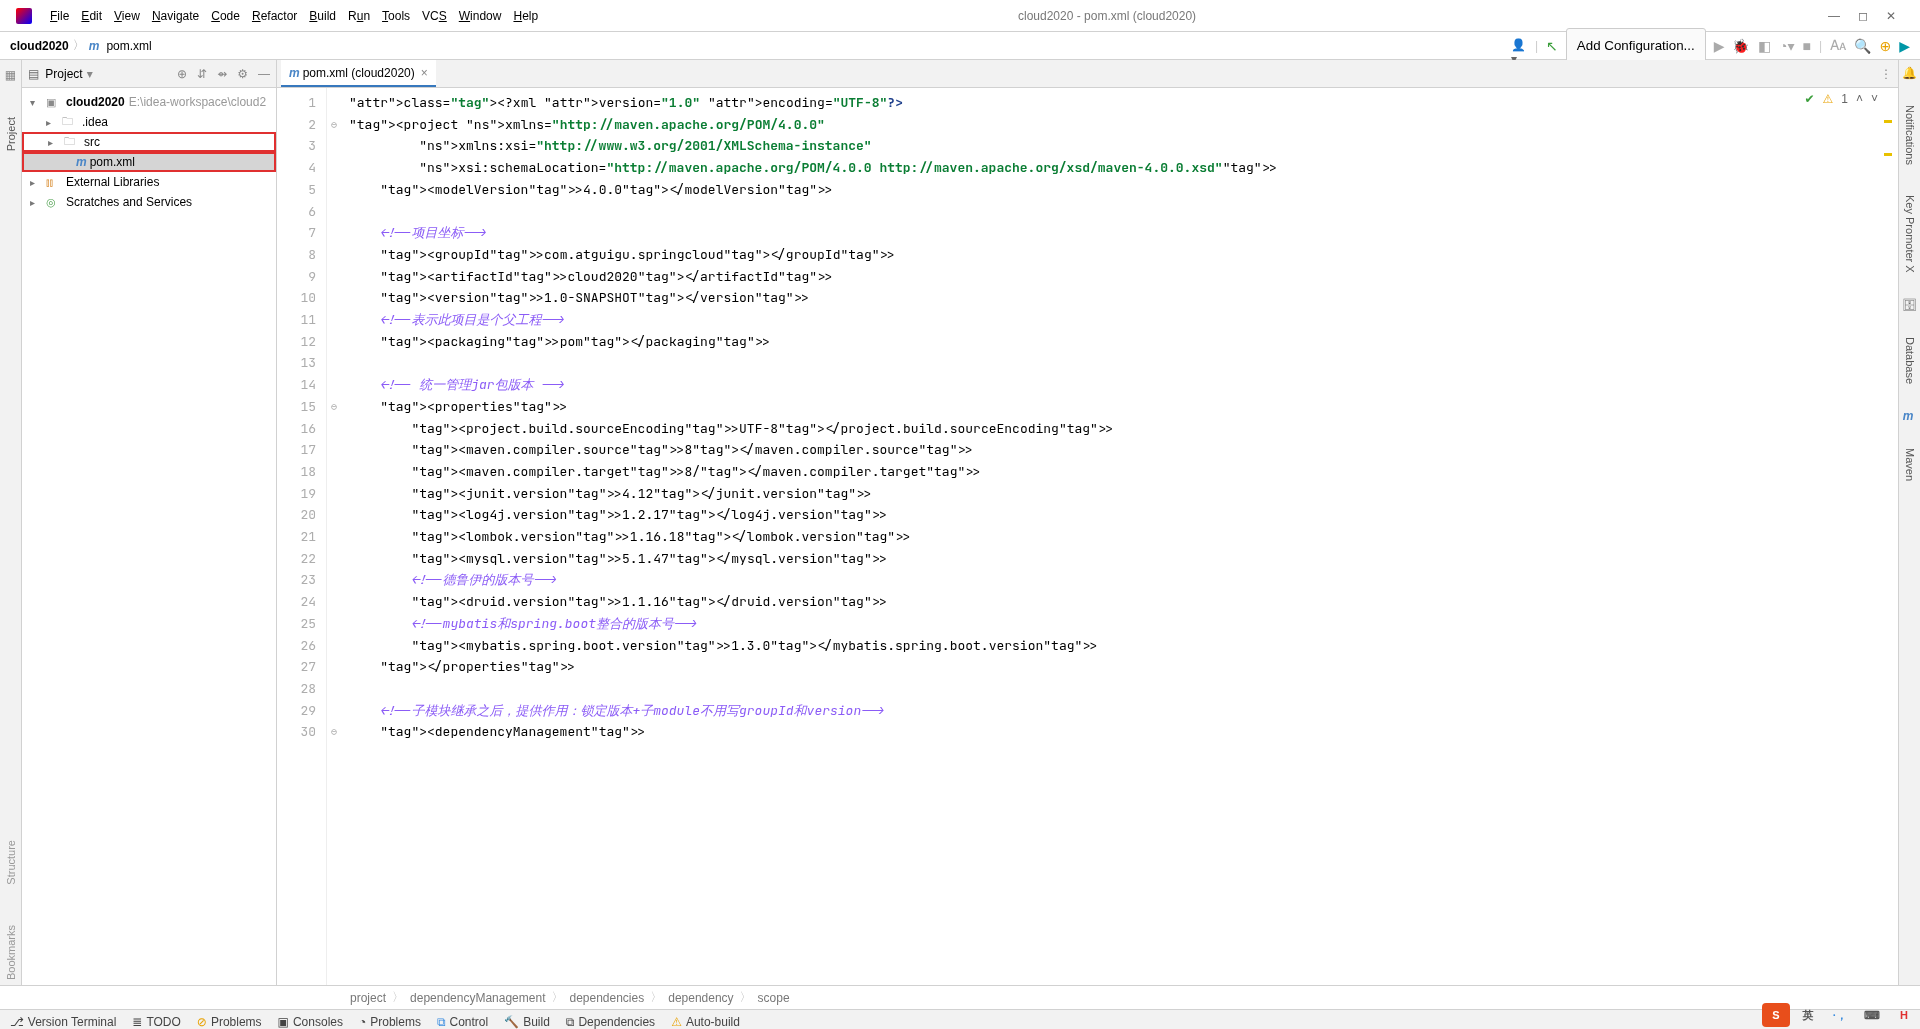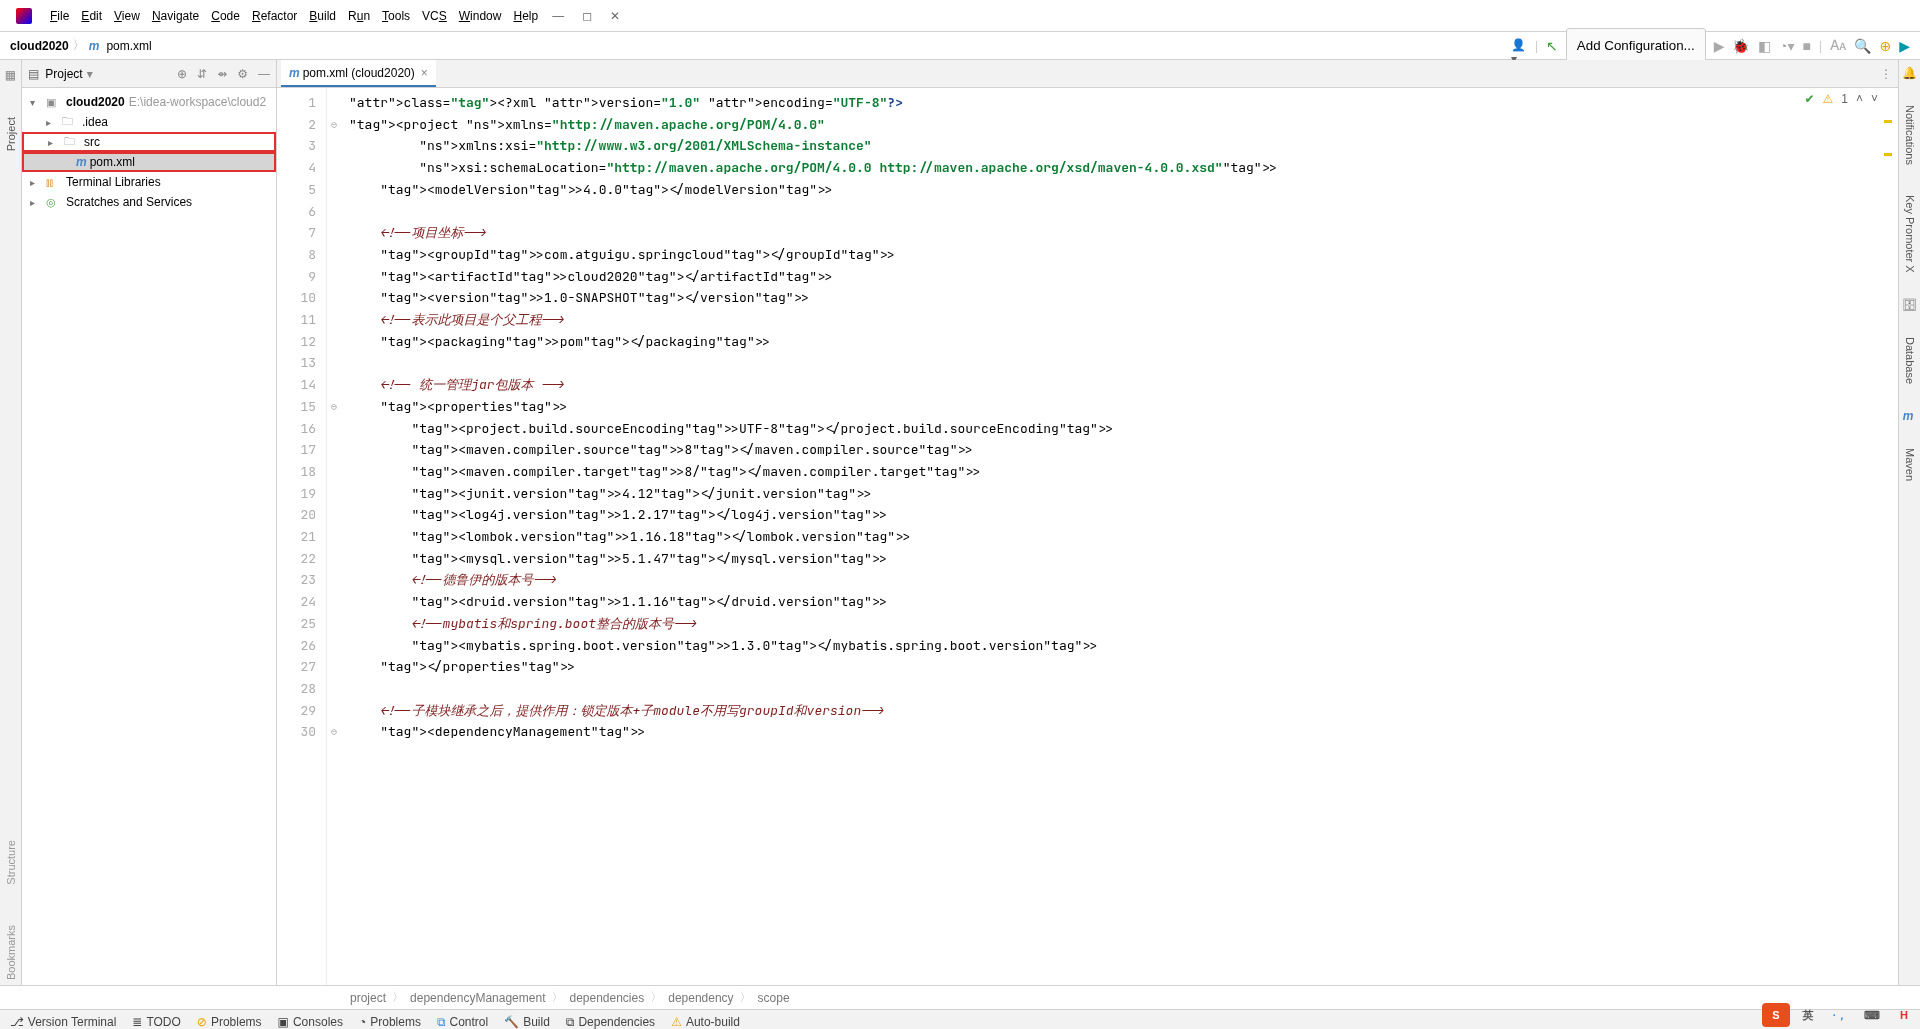--- a/index.html
+++ b/index.html
@@ -53,21 +53,21 @@
     .editor-tab { display: flex; align-items: center; padding: 0 8px; height: 100%; border-bottom: 2px solid #3778bd; background: #fff; }
     .tab-close { margin-left: 6px; color: #888; }
     .tab-menu{margin-left:auto; margin-right:6px; color:#888;}
     
     .code-area { flex: 1; display: flex; font-family: "JetBrains Mono","Consolas",monospace; font-size: 13px; overflow: hidden; }
     .gutter { width: 50px; text-align: right; color: #adadad; padding: 4px 10px 0 0; background:#fff; line-height:21.7px; border-right:1px solid #eee;}
     .fold-gutter{width:14px; padding-top:4px;line-height:21.7px;color:#adadad; font-size:10px; text-align:center;}
     .code { flex: 1; padding: 4px 0 0 8px; white-space: pre; line-height:21.7px;}
     .code .tag { color: #1e3f8b; font-weight:bold;}
     .code .str { color: #0a7d33; font-weight:bold;}
-    .code .comment { color: #7f1d1d; font-style: italic; }
+    .code .comment { color: #8b5cf6; font-style: italic; }
     
     .right-gutter { width: 22px; background: #f2f2f2; border-left: 1px solid #d1d1d1; display:flex; flex-direction:column; align-items:center; padding-top:6px; gap:20px;}
     .right-gutter .vtab{writing-mode: vertical-rl; transform:none;}
     .bell-icon{color:#6a6a6a;}
     .db-icon{color:#6a6a6a;}
     
     .editor-topright{position:absolute; top:32px; right:20px; display:flex; gap:8px; align-items:center; color:#666;}
     .check-green{color:#3b9e3b;}
     .warn-yellow{color:#e8a100;}
     .right-hints{position:absolute; right:4px; top:60px; width:10px; }
@@ -92,20 +92,21 @@
   <span class="menu-item"><u>V</u>iew</span>
   <span class="menu-item"><u>N</u>avigate</span>
   <span class="menu-item"><u>C</u>ode</span>
   <span class="menu-item"><u>R</u>efactor</span>
   <span class="menu-item"><u>B</u>uild</span>
   <span class="menu-item">R<u>u</u>n</span>
   <span class="menu-item"><u>T</u>ools</span>
   <span class="menu-item">VC<u>S</u></span>
   <span class="menu-item"><u>W</u>indow</span>
   <span class="menu-item"><u>H</u>elp</span>
+  <div class="title-center">cloud2020 - pom.xml (cloud2020)</div>
   <div class="window-controls">
     <span>—</span>
     <span>◻</span>
     <span>✕</span>
   </div>
 </div>
 
 <div class="toolbar-row">
   <div class="breadcrumb">
     <b>cloud2020</b>
@@ -172,21 +173,21 @@
         <span>src</span>
       </div>
       <div class="tree-item indent2 selected red-box">
         <span class="tree-chevron"></span>
         <span class="maven-m">m</span>
         <span>pom.xml</span>
       </div>
       <div class="tree-item">
         <span class="tree-chevron">▸</span>
         <span class="tree-icon lib-icon">⫾⫾</span>
-        <span>Terminal Libraries</span>
+        <span>External Libraries</span>
       </div>
       <div class="tree-item">
         <span class="tree-chevron">▸</span>
         <span class="tree-icon scratch-icon">◎</span>
         <span>Scratches and Services</span>
       </div>
     </div>
   </div>
 
   <div class="editor-area">

